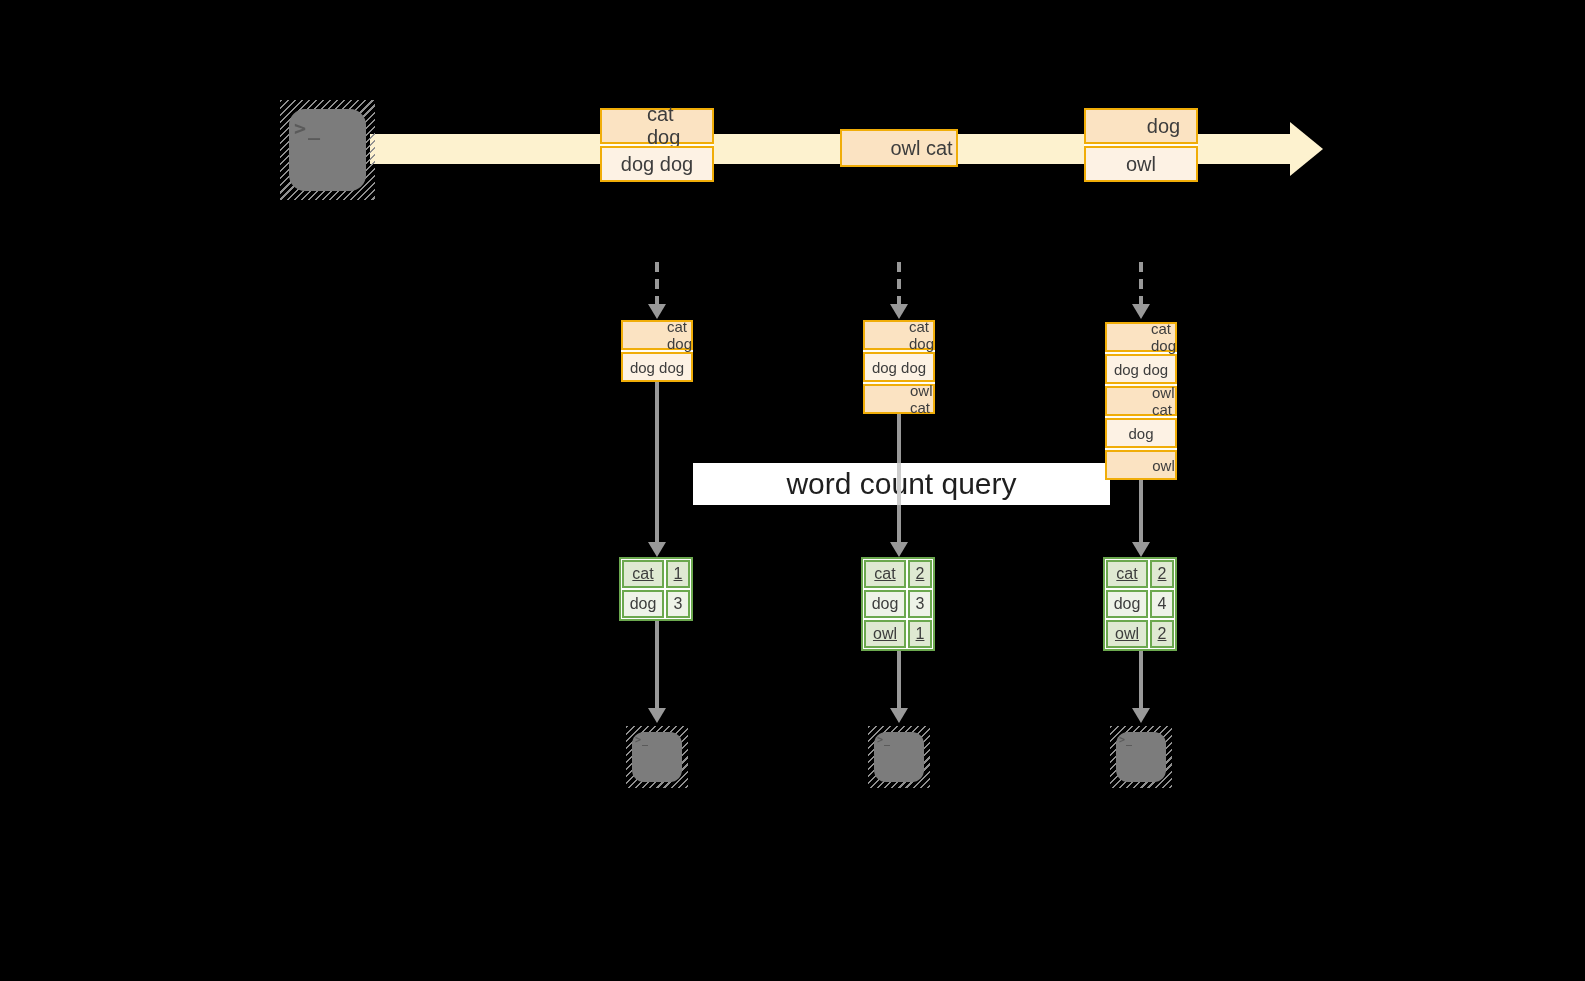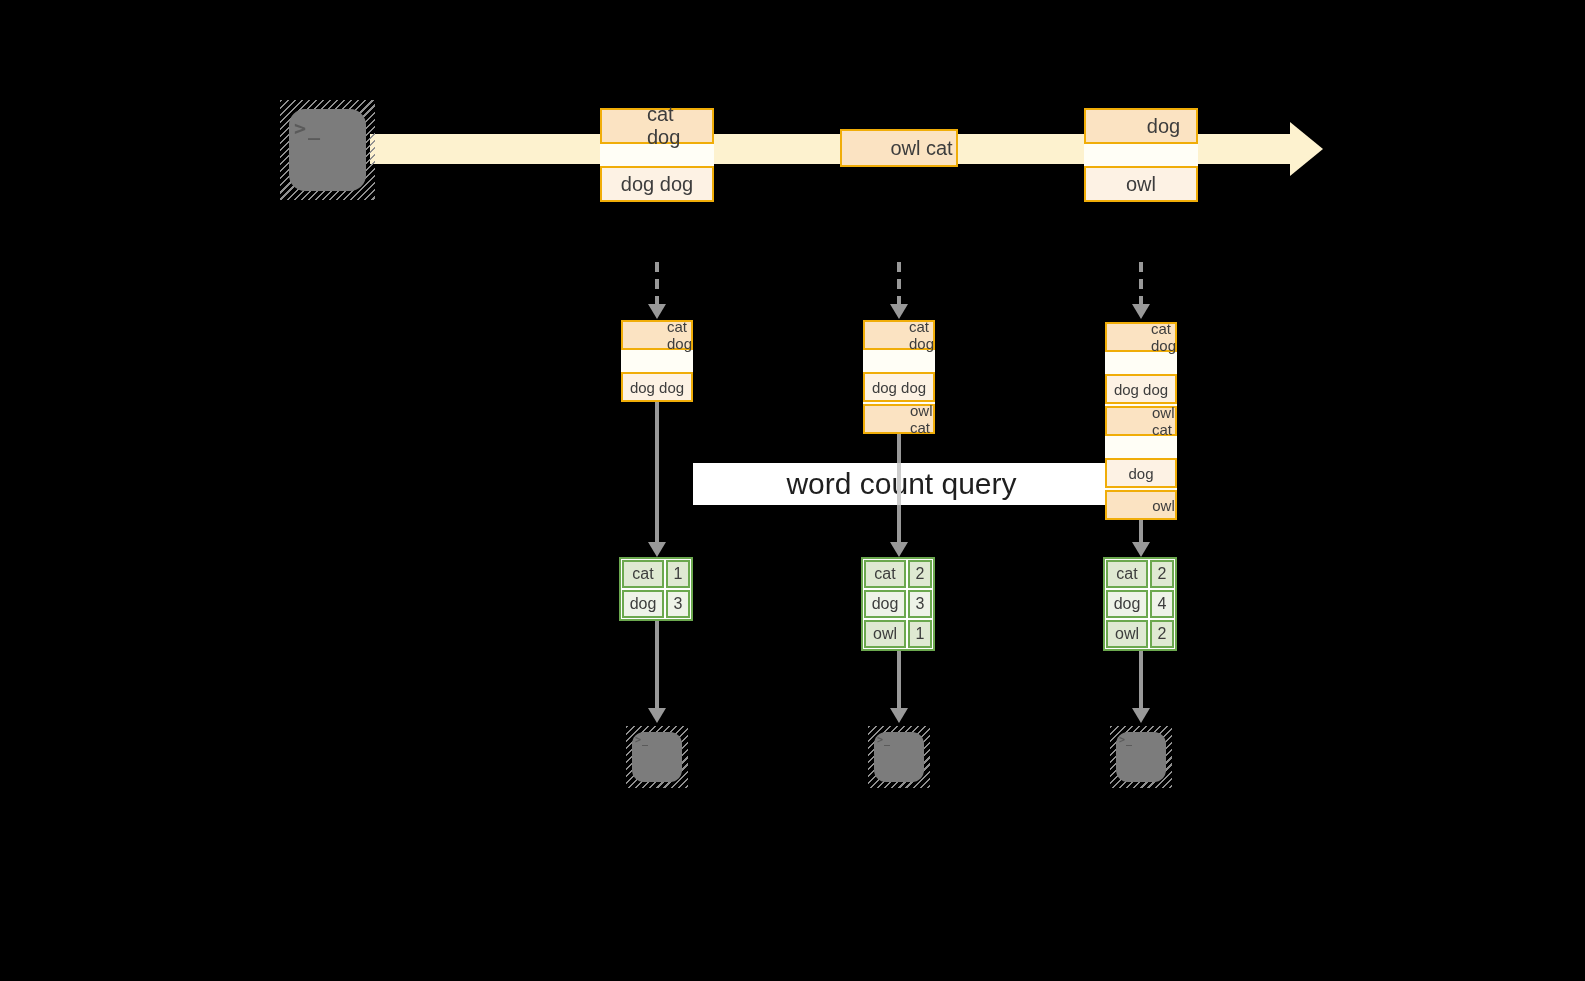--- a/index.html
+++ b/index.html
@@ -31,37 +31,37 @@
   .glyph{position:absolute;left:14px;top:16px;color:#5a5a5a;font-family:"DejaVu Sans Mono",monospace;
     font-weight:bold;font-size:20px;letter-spacing:2px;z-index:5;}
   .term.small .glyph{left:9px;top:8px;font-size:10px;letter-spacing:1px;}
   
   .stackO{position:absolute;display:flex;flex-direction:column;gap:2px;background:#fffef6;z-index:4;}
   .cellO{display:flex;align-items:center;justify-content:center;border:2px solid var(--amber);
     box-sizing:border-box;color:var(--ink);}
   .event-cell{width:114px;height:36px;font-size:20px;}
   .event-cell.wide{width:118px;height:38px;}
   .state-cell{width:72px;height:30px;font-size:15px;}
-  .fill-d{background:var(--peachD);padding-left:45px;} .fill-l{background:var(--peachL);margin-top:20px;}
+  .fill-d{background:var(--peachD);padding-left:45px;} .fill-l{background:var(--peachL);}
   
   .varrow{position:absolute;width:4px;background:var(--gray);z-index:1;}
   .vdash{position:absolute;width:4px;z-index:1;
     background:repeating-linear-gradient(180deg,var(--gray) 0 10px,transparent 10px 17px);}
   .ahead{position:absolute;width:0;height:0;border-left:9px solid transparent;
     border-right:9px solid transparent;border-top:15px solid var(--gray);z-index:1;}
   
   .query-label{position:absolute;left:693px;top:463px;width:417px;height:42px;background:#ffffff;
     display:flex;align-items:center;justify-content:center;font-size:30px;color:#1f1f1f;z-index:2;}
   .label-line{position:absolute;left:897px;top:463px;width:4px;height:42px;background:#cdcdcd;z-index:3;}
   
   .count-table{position:absolute;display:grid;grid-template-columns:42px 24px;grid-auto-rows:28px;
     gap:2px;background:#ffffff;border:2px solid var(--green);padding:1px;z-index:4;}
   .gcell{border:2px solid var(--green);box-sizing:border-box;display:flex;align-items:center;
     justify-content:center;font-size:16px;color:var(--ink);}
-  .g-d{background:var(--greenD);} .g-l{background:var(--greenL);}
+  .g-d{background:var(--greenD);text-decoration:underline;} .g-l{background:var(--greenL);}
 </style>
 </head>
 <body>
 
 <div id="canvas">
 
   <div class="band"></div>
   <div class="band-head"></div>
 
   <div class="term" style="left:280px;top:100px;width:95px;height:100px;">

